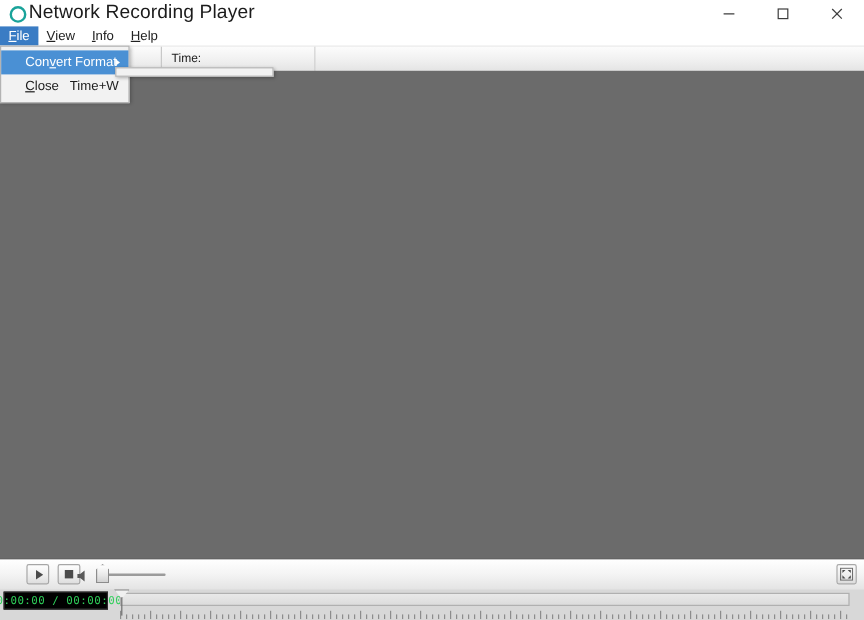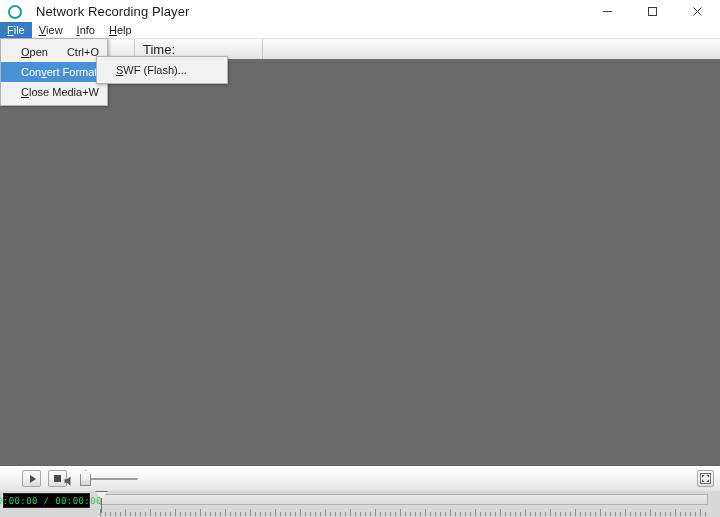--- a/index.html
+++ b/index.html
@@ -37,23 +37,23 @@
   }
   .title-icon .ring {
     position: absolute;
     left: 2px; top: 2px;
     width: 10px; height: 10px;
     border: 2px solid #1aa39a;
     border-radius: 50%;
     background: #ffffff;
   }
   .title-text {
-    font-size: 13px;
+    font-size: 16px;
     color: #1b1b1b;
-    margin-left: 14px;
+    margin-left: 2px;
     letter-spacing: 0.1px;
     white-space: nowrap;
   }
   .win-buttons {
     position: absolute;
     right: 0; top: 0;
     height: 22px;
     display: flex;
   }
   .win-btn {
@@ -96,21 +96,21 @@
     width: 720px; height: 20px;
     background: linear-gradient(#fdfdfd, #eeeeee 55%, #e6e6e6);
     border-bottom: 1px solid #9a9a9a;
     display: flex;
     align-items: stretch;
   }
   .col-head {
     height: 20px;
     display: flex;
     align-items: center;
-    font-size: 13px;
+    font-size: 10px;
     color: #202020;
     padding-left: 8px;
     border-right: 1px solid #c8c8c8;
     box-sizing: border-box;
     background: linear-gradient(#fcfcfc, #efefef 60%, #e4e4e4);
   }
   .col-head.c1 { width: 135px; }
   .col-head.c2 { width: 128px; }
   .col-head.c3 { flex: 1 1 auto; border-right: none; }
 
@@ -521,33 +521,26 @@
           <div class="tick" style="left: 605px; height: 4px;"></div>
         </div>
       <div class="playhead">
         <div class="head"></div>
         <div class="stem"></div>
       </div>
     </div>
   </div>
 
   <div class="popup" id="file-menu">
-    <div class="mrow">
-      <span class="label"><span class="acc">O</span>pen</span>
-      <span class="accel">Ctrl+O</span>
-    </div>
     <div class="mrow sel">
       <span class="label">Con<span class="acc">v</span>ert Format</span>
       <span class="arrow"></span>
     </div>
     <div class="mrow">
       <span class="label"><span class="acc">C</span>lose</span>
-      <span class="accel">Media+W</span>
+      <span class="accel">Time+W</span>
     </div>
   </div>
 
   <div class="popup" id="submenu">
-    <div class="mrow sub">
-      <span class="label"><span class="acc">S</span>WF (Flash)...</span>
-    </div>
   </div>
 
 </div>
 
 </body></html>

